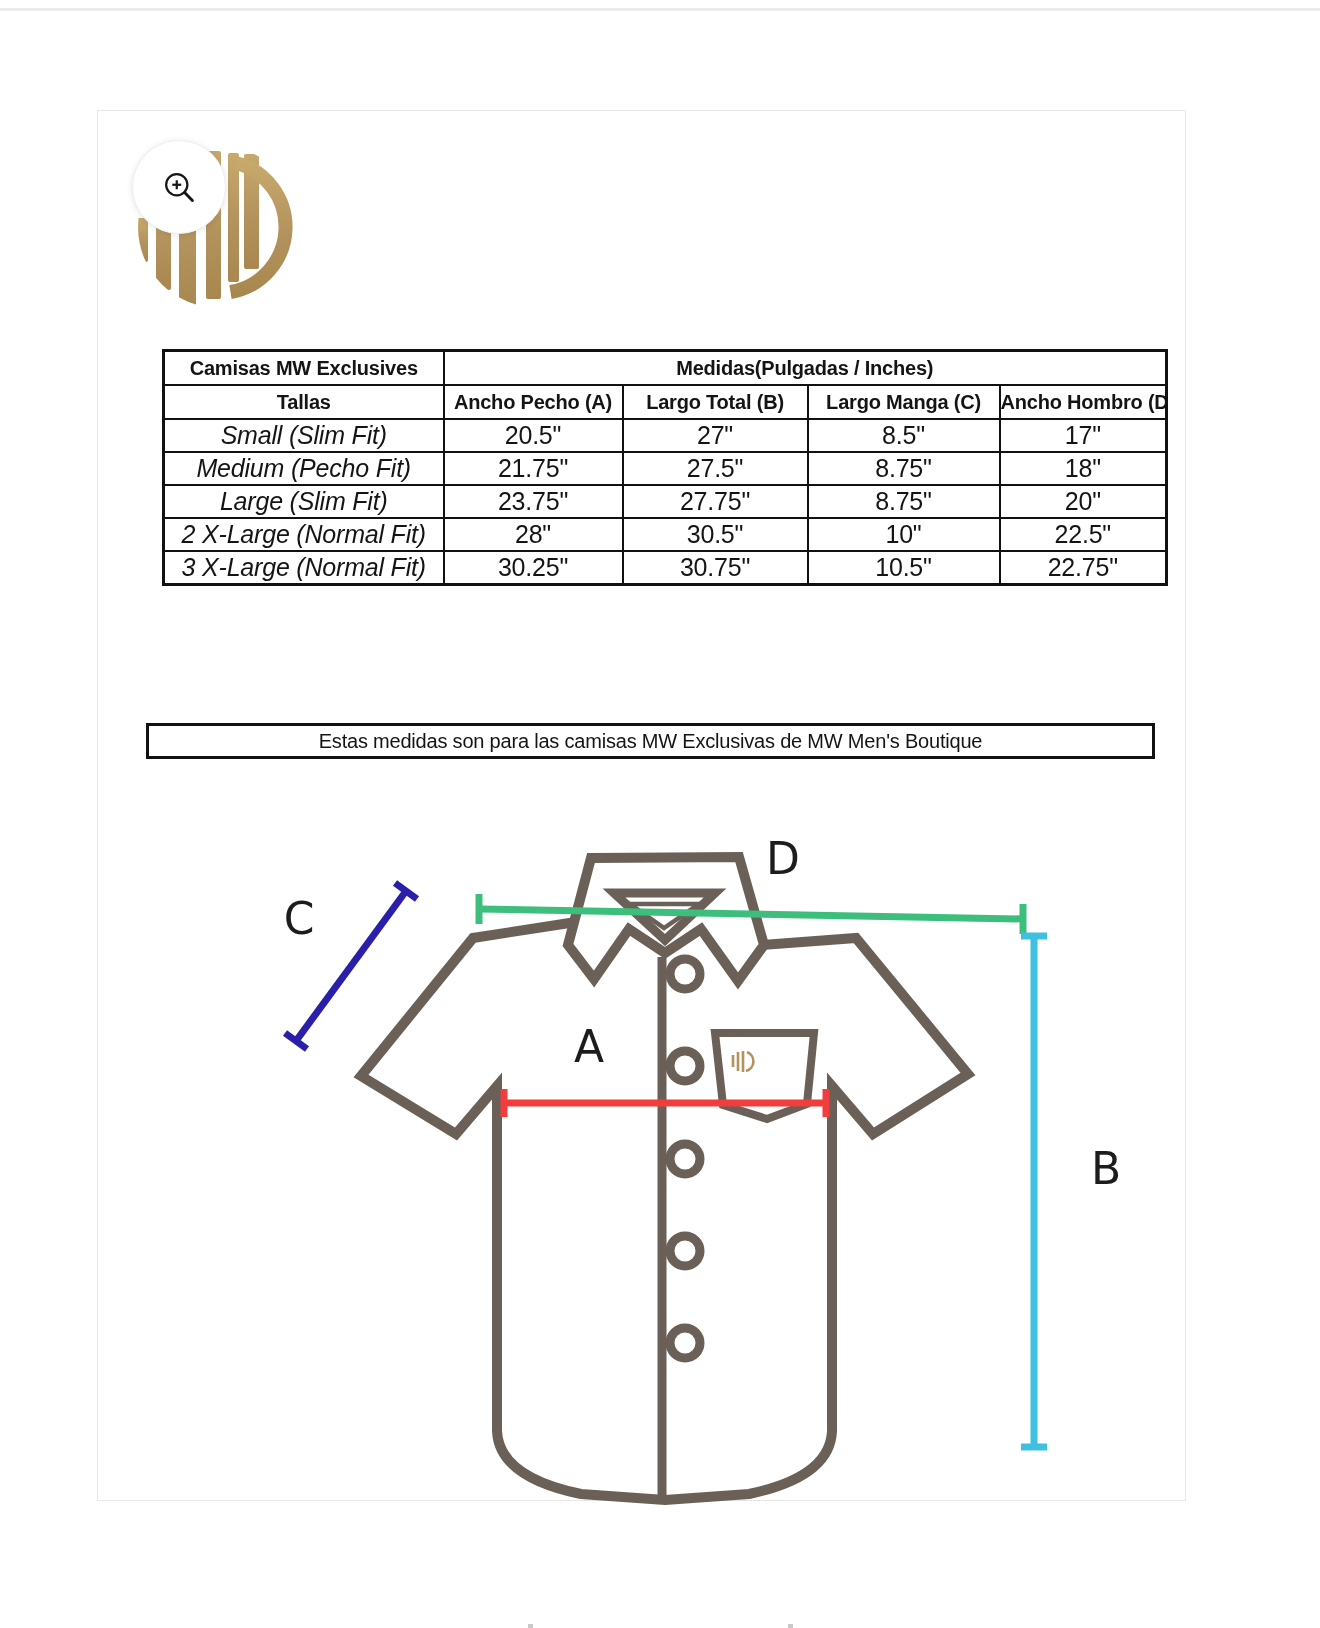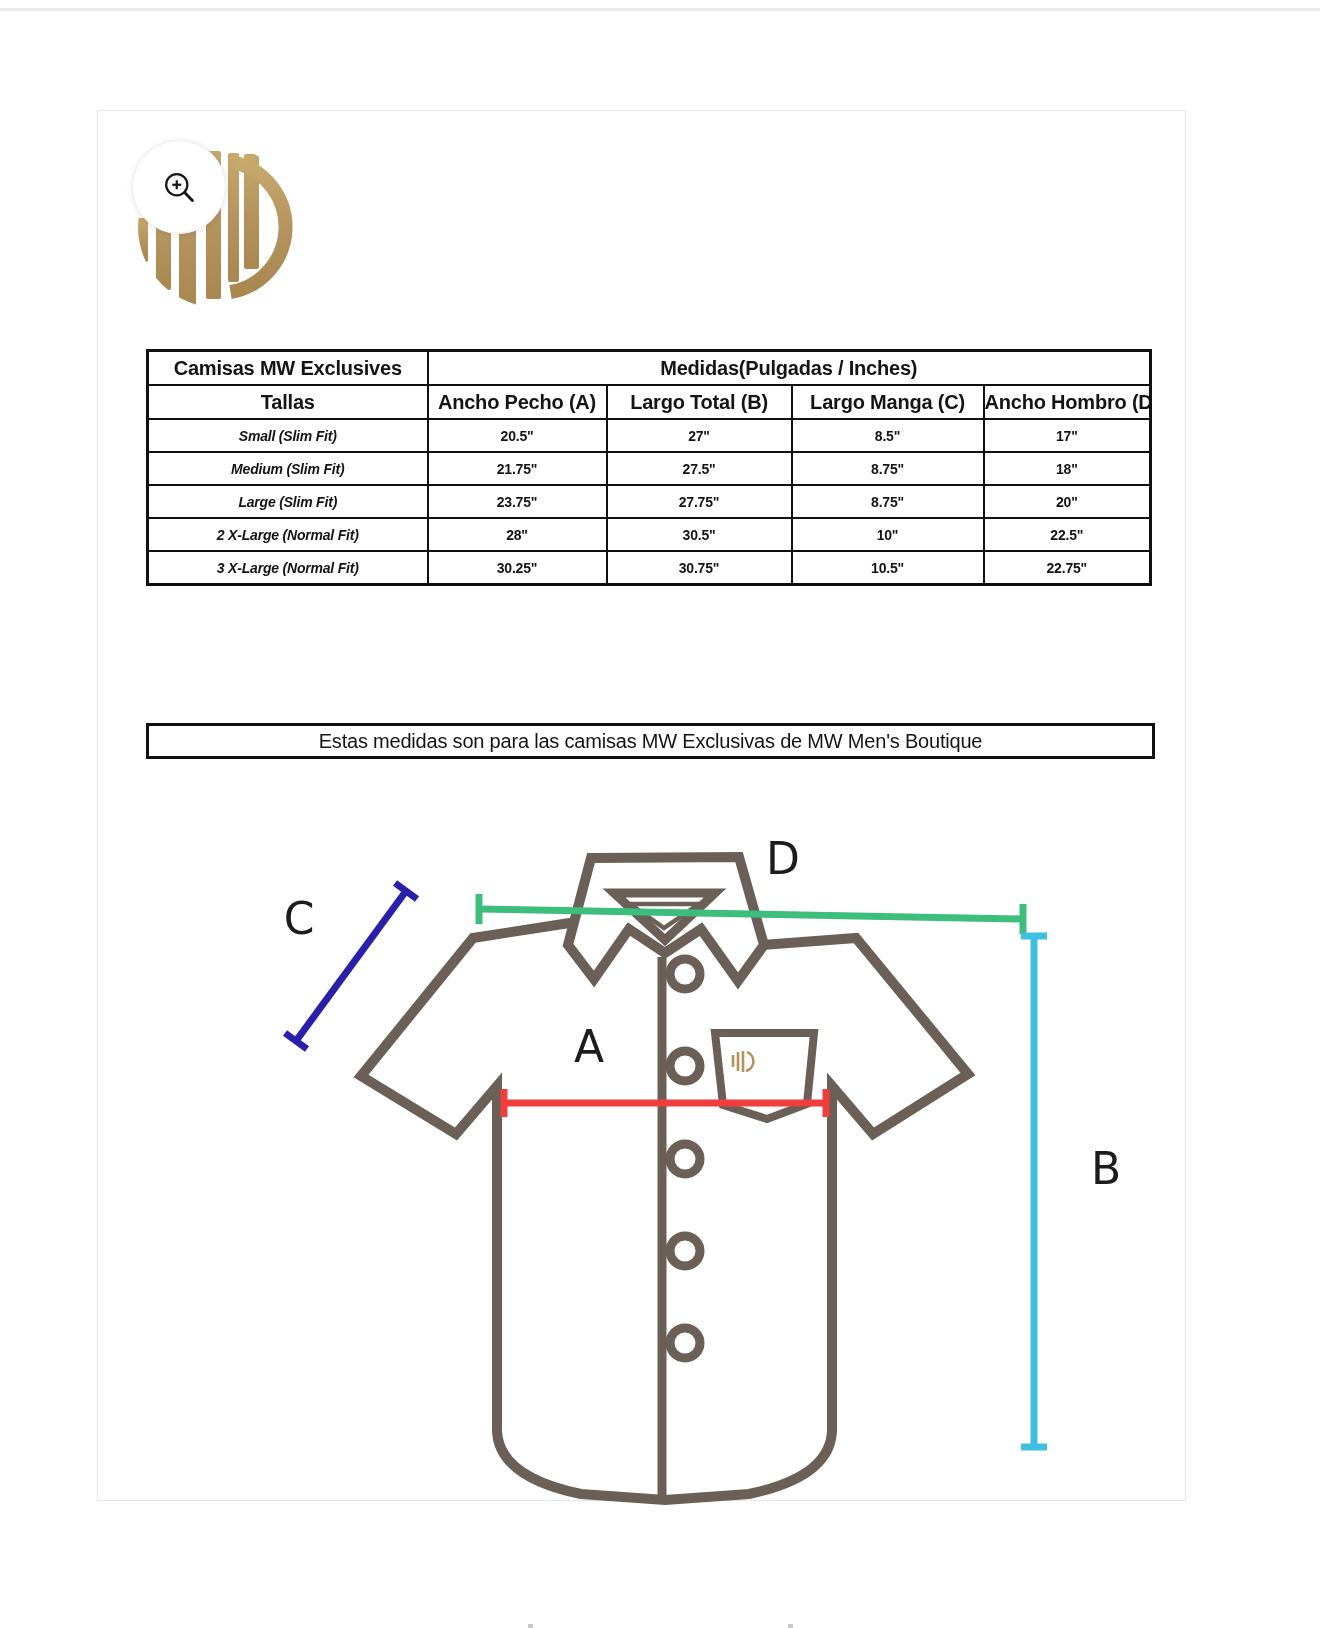--- a/index.html
+++ b/index.html
@@ -13,26 +13,26 @@
     background:#ffffff;border:1px solid #e7e7e7;box-sizing:border-box;
   }
   .brand-logo{position:absolute;left:33px;top:33px;width:175px;height:167px;}
   .zoom-btn{
     position:absolute;left:34px;top:29px;width:94px;height:94px;border-radius:50%;
     background:#ffffff;border:1px solid #efefef;box-shadow:0 1px 6px rgba(0,0,0,.10);
     display:flex;align-items:center;justify-content:center;cursor:pointer;padding:0;
   }
   
   .size-table{
-    position:absolute;left:48px;top:238px;width:1003px;border-collapse:collapse;
+    position:absolute;left:64px;top:238px;width:1003px;border-collapse:collapse;
     table-layout:fixed;color:#141414;letter-spacing:-0.2px;
   }
   .size-table td,.size-table th{
     border:2px solid #111111;text-align:center;vertical-align:middle;
-    padding:0;font-size:14px;overflow:hidden;white-space:nowrap;font-weight:bold;
+    padding:0;font-size:25px;overflow:hidden;white-space:nowrap;
   }
   .size-table{border:3px solid #111111;}
   .size-table .hrow td{height:32px;font-weight:bold;font-size:20px;}
   .size-table .drow td{height:31px;}
   .size-table .talla{font-style:italic;}
   .banner{
     position:absolute;left:48px;top:612px;width:1003px;height:30px;
     border:3px solid #111111;box-sizing:content-box;display:flex;align-items:center;justify-content:center;
     font-size:20px;font-weight:normal;color:#141414;letter-spacing:-0.2px;
   }
@@ -99,21 +99,21 @@
       <td>Ancho Hombro (D)</td>
     </tr>
     <tr class="drow">
       <td class="talla">Small (Slim Fit)</td>
       <td>20.5"</td>
       <td>27"</td>
       <td>8.5"</td>
       <td>17"</td>
     </tr>
     <tr class="drow">
-      <td class="talla">Medium (Slim Fit)</td>
+      <td class="talla">Medium (Pecho Fit)</td>
       <td>21.75"</td>
       <td>27.5"</td>
       <td>8.75"</td>
       <td>18"</td>
     </tr>
     <tr class="drow">
       <td class="talla">Large (Slim Fit)</td>
       <td>23.75"</td>
       <td>27.75"</td>
       <td>8.75"</td>

